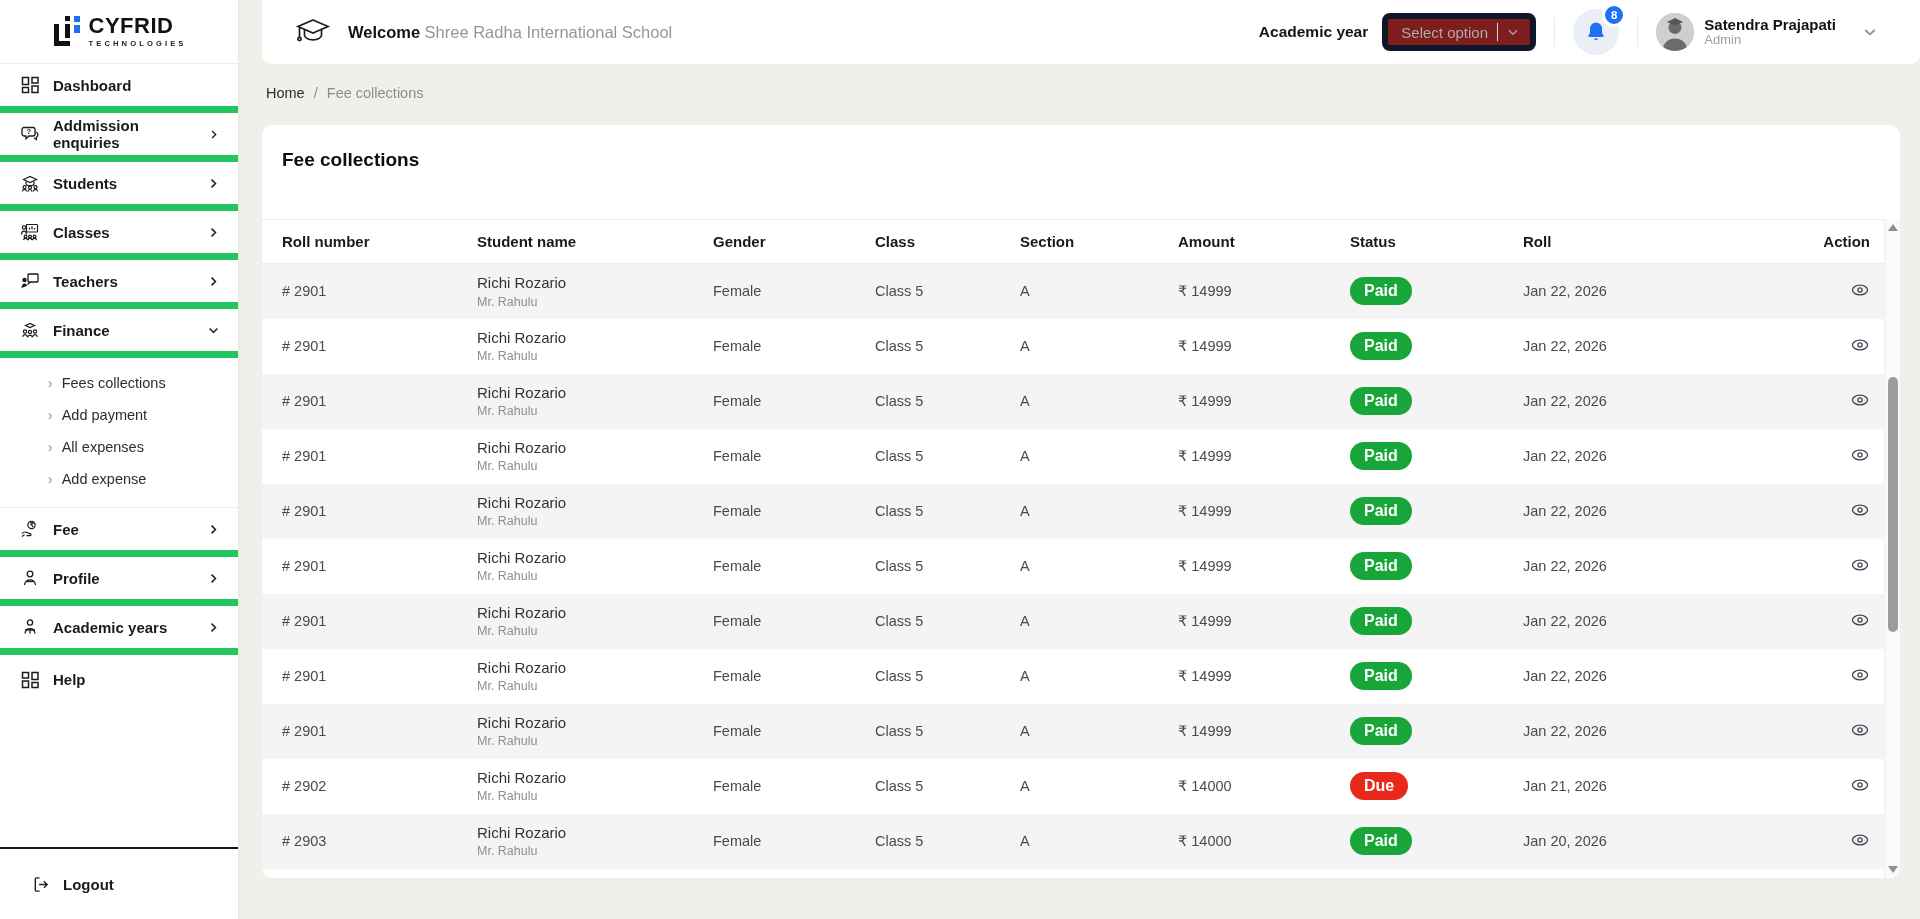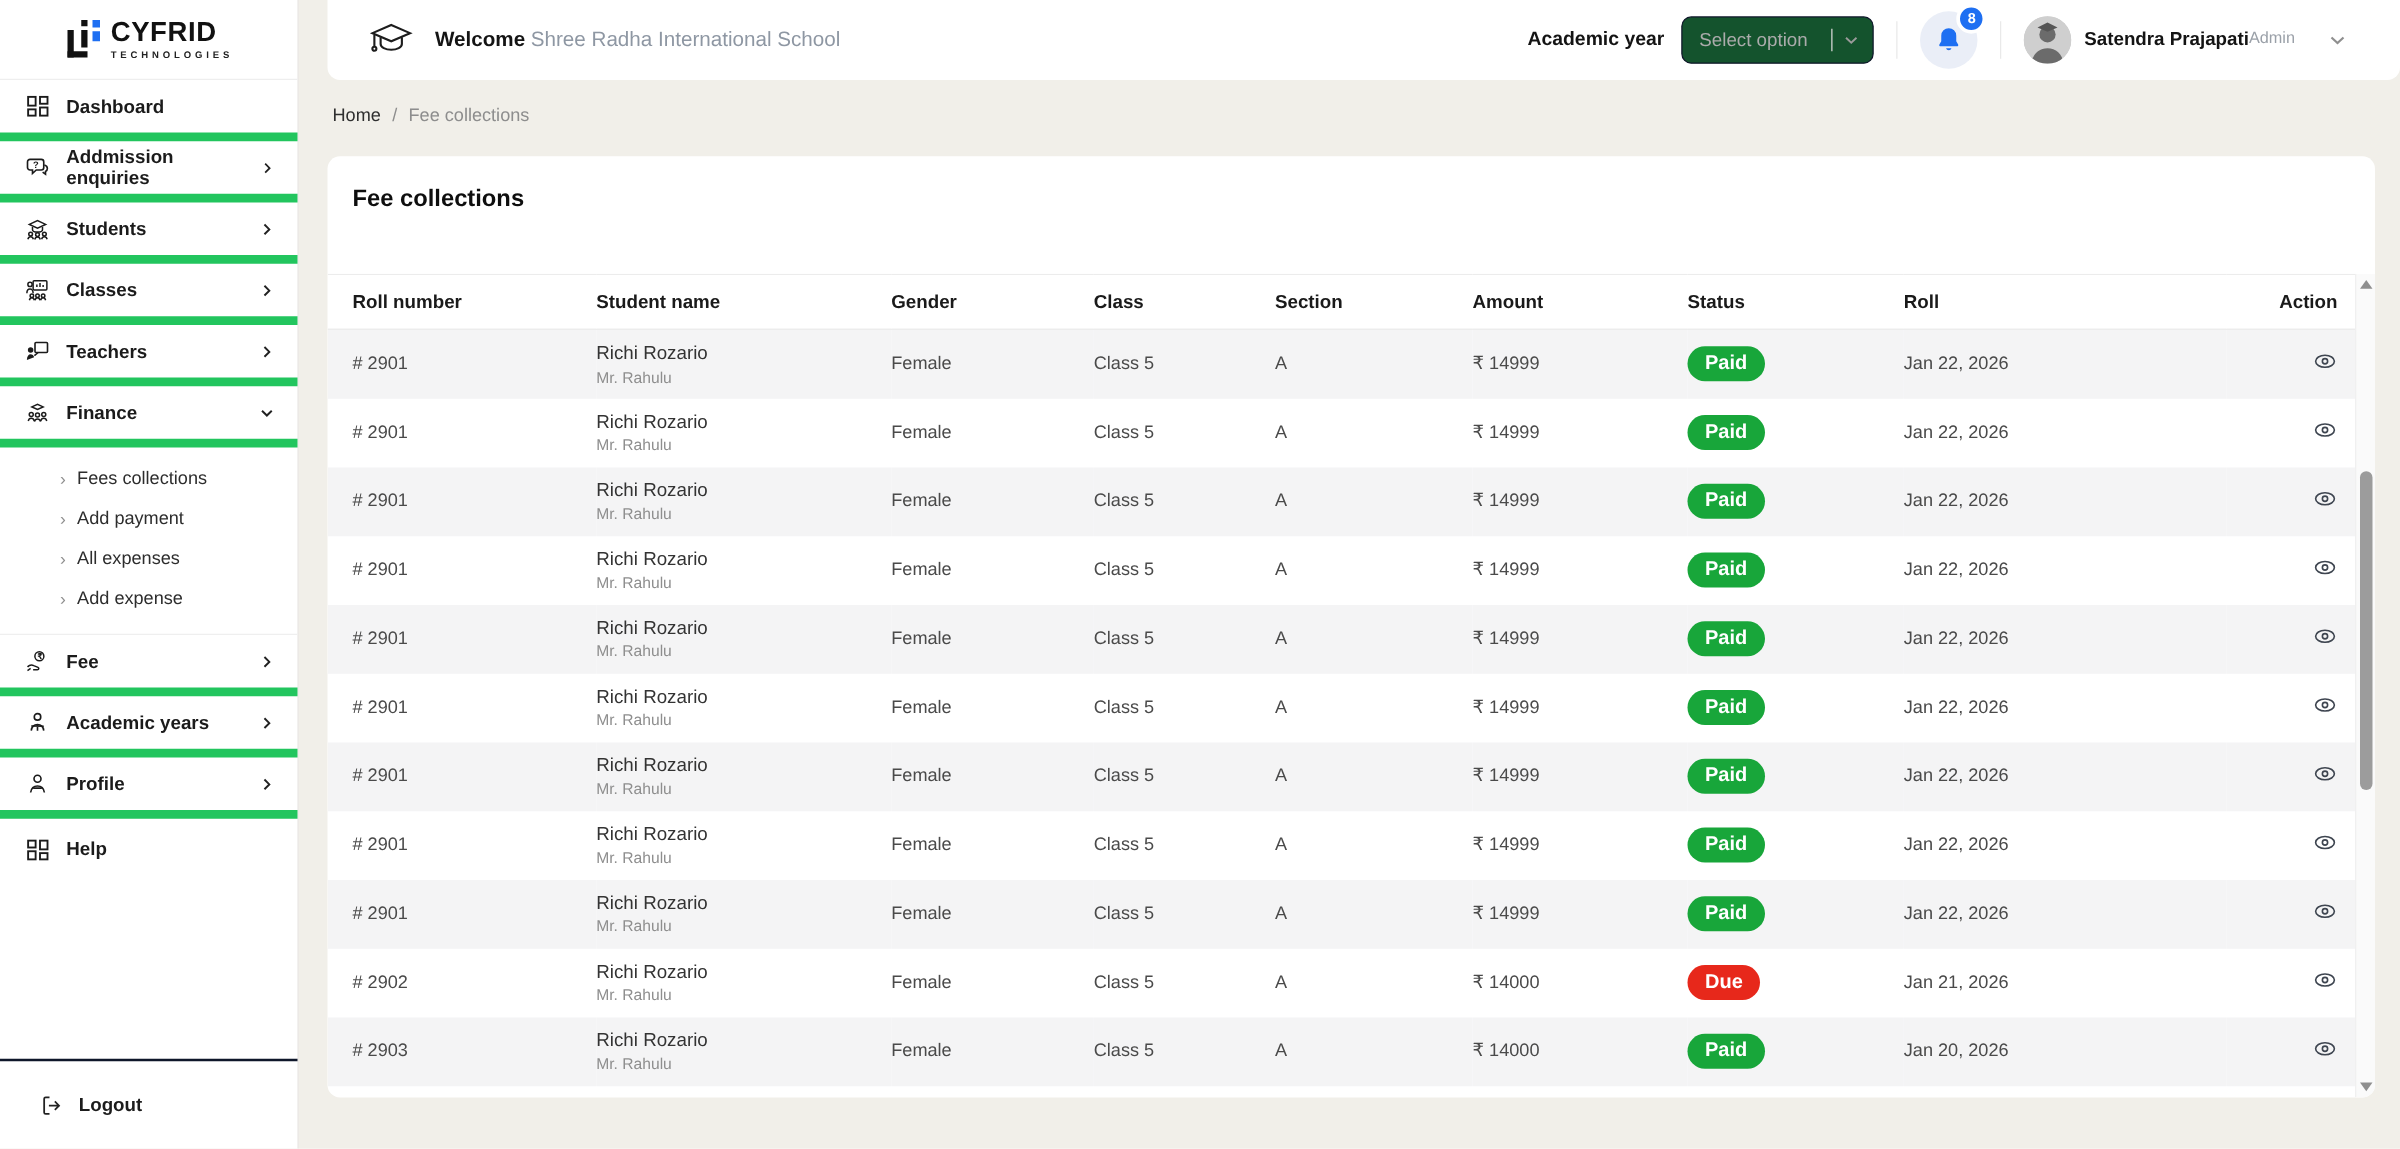--- a/index.html
+++ b/index.html
@@ -47,37 +47,37 @@
     position: absolute; left: 262px; top: 0; width: 1658px; height: 64px;
     background: #fff; border-radius: 0 0 10px 10px;
     display: flex; align-items: center;
   }
   .welcome-group { display: flex; align-items: center; gap: 16px; margin-left: 32px; }
   .welcome-label { font-size: 16.5px; font-weight: 700; color: #141414; }
   .school-name { font-size: 16.5px; color: #8e97a3; }
   .topbar-right { margin-left: auto; display: flex; align-items: center; margin-right: 42px; }
   .ay-label { font-size: 15.5px; font-weight: 700; color: #141414; margin-right: 14px; }
   .ay-select {
-    width: 154px; height: 38px; background: #14532d; border: 1px solid #0f172a;
+    width: 154px; height: 38px; background: #7f1d1d; border: 6px solid #0f172a;
     border-radius: 8px; display: flex; align-items: center; padding: 0 10px 0 13px;
     cursor: pointer;
   }
   .ay-select .ph { flex: 1; font-size: 15px; color: #ababab; }
   .ay-select .sel-div { width: 1px; height: 18px; background: #d9d9d9; margin-right: 8px; }
   .v-sep { width: 1px; height: 30px; background: #e9e9e9; margin: 0 18px; }
   .bell-wrap { position: relative; width: 46px; height: 46px; background: #eaeef7; border-radius: 50%; display: flex; align-items: center; justify-content: center; cursor: pointer; }
   .bell-badge {
     position: absolute; top: -6px; right: -7px; min-width: 24px; height: 24px;
     background: #1e6ff2; border: 3px solid #fff; border-radius: 50%;
     color: #fff; font-size: 11.5px; font-weight: 700;
     display: flex; align-items: center; justify-content: center;
   }
   .user-group { display: flex; align-items: center; gap: 10px; cursor: pointer; }
   .avatar { width: 38px; height: 38px; border-radius: 50%; background: #c9c9c9; overflow: hidden; display: flex; align-items: flex-end; justify-content: center; }
-  .user-meta { display: flex; line-height: 1.15; }
+  .user-meta { display: flex; flex-direction: column; line-height: 1.15; }
   .user-name { font-size: 15px; font-weight: 700; color: #141414; }
   .user-role { font-size: 13px; color: #9aa0a8; }
   .user-chev { margin-left: 16px; }
 
   
   .breadcrumb { position: absolute; left: 266px; top: 85px; font-size: 14.5px; }
   .bc-home { color: #2f2f2f; font-weight: 400; cursor: pointer; }
   .bc-sep { color: #8d8d8d; margin: 0 5px; }
   .bc-current { color: #8d8d8d; }
 
@@ -242,37 +242,37 @@
         <path d="M2 14.5c1.6-1.6 3.3-1.9 5-1l3.4 1.4c1 .5.8 1.8-.5 1.8H6.5M2 17.5l2.5-1.8"></path>
       </svg>
       <span>Fee</span>
       <svg class="chev" width="13" height="13" viewBox="0 0 20 20" fill="none" stroke="#222" stroke-width="2.4">
           <path d="M7 4l6 6-6 6"></path>
         </svg>
     </div>
 
     <div class="menu-item">
       <svg class="mi-icon" viewBox="0 0 20 20" fill="none" stroke="#1b1b1b" stroke-width="1.3">
+        <circle cx="10" cy="6" r="2.8"></circle>
+        <path d="M4.5 17c.5-3.4 2.6-5.2 5.5-5.2s5 1.8 5.5 5.2"></path>
+        <path d="M6.5 13.5h7"></path>
+      </svg>
+      <span>Profile</span>
+      <svg class="chev" width="13" height="13" viewBox="0 0 20 20" fill="none" stroke="#222" stroke-width="2.4">
+          <path d="M7 4l6 6-6 6"></path>
+        </svg>
+    </div>
+
+    <div class="menu-item">
+      <svg class="mi-icon" viewBox="0 0 20 20" fill="none" stroke="#1b1b1b" stroke-width="1.3">
         <circle cx="10" cy="5.5" r="2.6"></circle>
         <path d="M5 16.5c.4-3.1 2.3-4.8 5-4.8s4.6 1.7 5 4.8"></path>
         <path d="M5 12.8l10 .2M10 12v4.5"></path>
       </svg>
       <span>Academic years</span>
-      <svg class="chev" width="13" height="13" viewBox="0 0 20 20" fill="none" stroke="#222" stroke-width="2.4">
-          <path d="M7 4l6 6-6 6"></path>
-        </svg>
-    </div>
-
-    <div class="menu-item">
-      <svg class="mi-icon" viewBox="0 0 20 20" fill="none" stroke="#1b1b1b" stroke-width="1.3">
-        <circle cx="10" cy="6" r="2.8"></circle>
-        <path d="M4.5 17c.5-3.4 2.6-5.2 5.5-5.2s5 1.8 5.5 5.2"></path>
-        <path d="M6.5 13.5h7"></path>
-      </svg>
-      <span>Profile</span>
       <svg class="chev" width="13" height="13" viewBox="0 0 20 20" fill="none" stroke="#222" stroke-width="2.4">
           <path d="M7 4l6 6-6 6"></path>
         </svg>
     </div>
 
     <div class="menu-item" style="border-bottom:none;">
       <svg class="mi-icon" viewBox="0 0 20 20" fill="none" stroke="#1b1b1b" stroke-width="1.5">
         <rect x="2.5" y="2.5" width="6" height="5.5"></rect>
           <rect x="12" y="2.5" width="6" height="7"></rect>
         <rect x="2.5" y="11" width="6" height="6.5"></rect>

